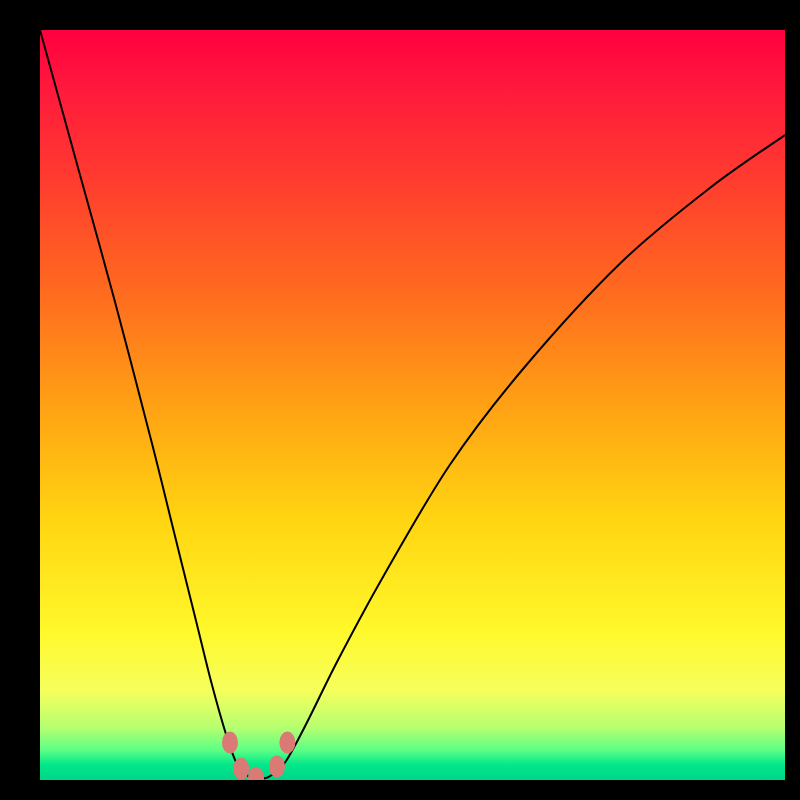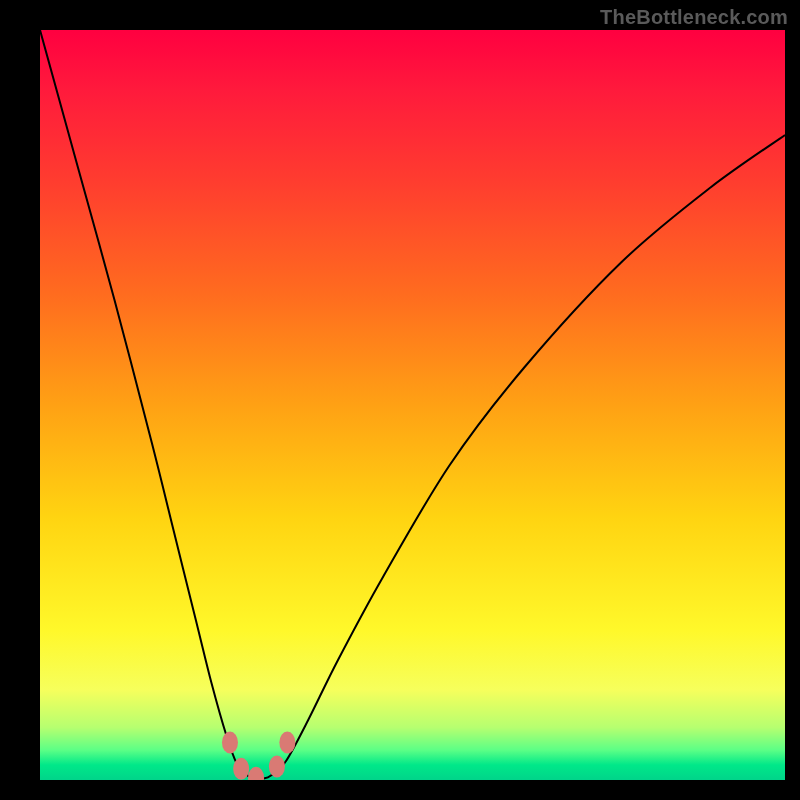--- a/index.html
+++ b/index.html
@@ -80,14 +80,13 @@
       <path id="curve-path" class="main" d="M 0.00 0.00 C 5.96 21.60, 25.33 91.80, 37.25 135.00 C 49.17 178.20, 62.58 225.60, 74.50 270.00 C 86.42 314.40, 102.21 375.30, 111.75 412.50 C 121.29 449.70, 126.95 473.70, 134.10 502.50 C 141.25 531.30, 150.49 568.50, 156.45 592.50 C 162.41 616.50, 166.58 634.50, 171.35 652.50 C 176.12 670.50, 182.08 691.80, 186.25 705.00 C 190.42 718.20, 193.85 728.40, 197.43 735.00 C 201.00 741.60, 205.62 744.09, 208.60 746.25 C 211.58 748.41, 213.67 748.14, 216.05 748.50 C 218.43 748.86, 221.12 748.98, 223.50 748.50 C 225.88 748.02, 227.37 748.26, 230.95 745.50 C 234.53 742.74, 239.89 740.13, 245.85 731.25 C 251.81 722.37, 259.86 706.20, 268.20 690.00 C 276.54 673.80, 286.08 652.80, 298.00 630.00 C 309.92 607.20, 324.82 578.70, 342.70 547.50 C 360.58 516.30, 387.10 468.60, 409.75 435.00 C 432.40 401.40, 456.83 369.90, 484.25 337.50 C 511.67 305.10, 551.30 261.30, 581.10 232.50 C 610.90 203.70, 644.28 177.90, 670.50 157.50 C 696.72 137.10, 733.08 113.40, 745.00 105.00"></path>
       <g id="knots">
           <ellipse cx="189.97" cy="712.50" rx="8" ry="11" class="knot"></ellipse>
           <ellipse cx="201.15" cy="738.75" rx="8" ry="11" class="knot"></ellipse>
           <ellipse cx="216.05" cy="747.75" rx="8" ry="11" class="knot"></ellipse>
           <ellipse cx="236.91" cy="736.50" rx="8" ry="11" class="knot"></ellipse>
           <ellipse cx="247.34" cy="712.50" rx="8" ry="11" class="knot"></ellipse>
         </g>
     </svg>
   </div>
-  <div class="watermark">TheBottleneck.com</div>
 </div>
 
 </body></html>

